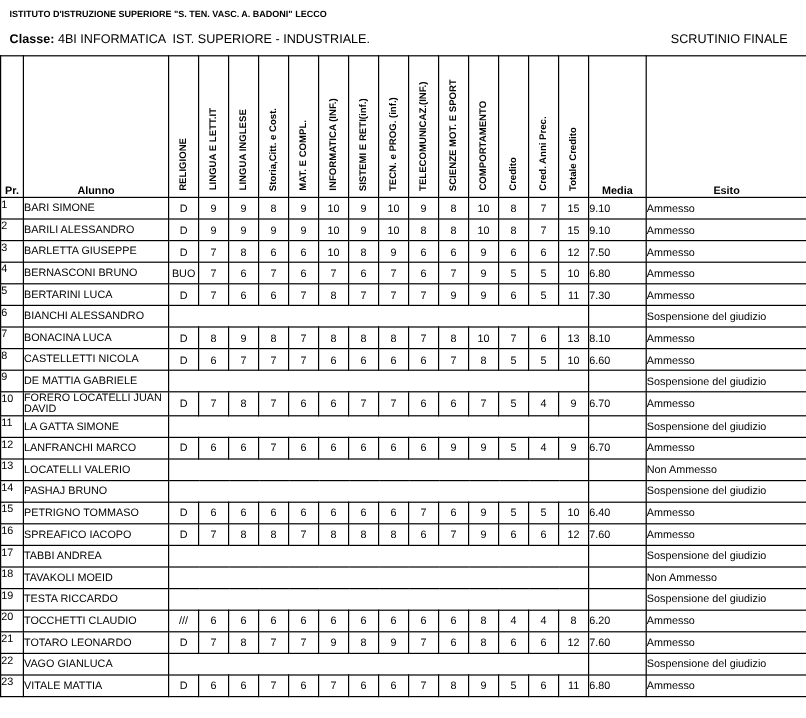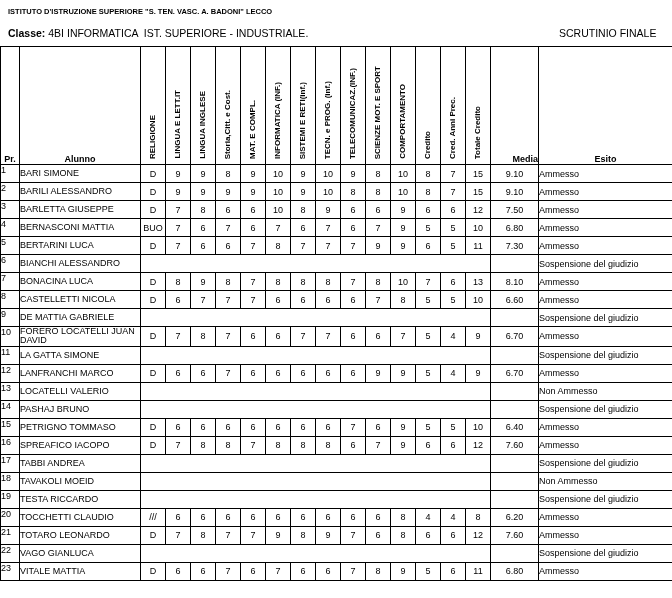--- a/index.html
+++ b/index.html
@@ -12,31 +12,31 @@
   .classe { left:8px; }
   .anno { left:388px; }
   .scrutinio { left:559px; }
   .lbl { font-weight:bold; }
 
   table.marks { position:absolute; left:0px; top:46px; width:671px; border-collapse:collapse; table-layout:fixed; }
   table.marks th, table.marks td { border:1px solid #000; padding:0; font-size:9px; overflow:hidden; }
 
   th.hcell { height:118px; vertical-align:bottom; font-weight:bold; }
   th.h-pr, th.h-alunno, th.h-esito { text-align:center; padding-left:3px; padding-bottom:2px; font-size:9.5px; }
-  th.h-media { text-align:right; padding-bottom:2px; font-size:9.5px; }
+  th.h-media { text-align:center; padding-bottom:2px; font-size:9.5px; }
   th.rot { text-align:center; }
   .vtext { display:inline-block; writing-mode:vertical-rl; transform:rotate(180deg);
            white-space:nowrap; line-height:1.15; font-size:8px; font-weight:bold;
            max-height:113px; overflow:hidden; margin-bottom:3px; }
 
   td { height:18px; }
   td.c-pr { vertical-align:top; text-align:left; padding-left:2px; font-size:9px; }
   td.c-al { text-align:left; padding-left:3px; font-size:9px; line-height:1.05; }
   td.c-g  { text-align:center; }
-  td.c-md { text-align:center; font-size:9.5px; }
+  td.c-md { text-align:left; font-size:9.5px; }
   td.c-es { text-align:left; padding-left:3px; font-size:9.5px; }
 </style>
 </head>
 <body>
 
 <div class="page">
 
   <div class="school-name">ISTITUTO D'ISTRUZIONE SUPERIORE "S. TEN. VASC. A. BADONI" LECCO</div>
 
   <div class="meta-line classe"><span class="lbl">Classe:</span><span> </span><span>4BI INFORMATICA  IST. SUPERIORE - INDUSTRIALE.</span></div>
@@ -143,21 +143,21 @@
           <td class="c-g">6</td>
           <td class="c-g">9</td>
           <td class="c-g">6</td>
           <td class="c-g">6</td>
           <td class="c-g">12</td>
           <td class="c-md">7.50</td>
           <td class="c-es">Ammesso</td>
         </tr>
         <tr>
           <td class="c-pr">4</td>
-          <td class="c-al">BERNASCONI MATTIA</td>
+          <td class="c-al">BERNASCONI BRUNO</td>
           <td class="c-g">BUO</td>
           <td class="c-g">7</td>
           <td class="c-g">6</td>
           <td class="c-g">7</td>
           <td class="c-g">6</td>
           <td class="c-g">7</td>
           <td class="c-g">6</td>
           <td class="c-g">7</td>
           <td class="c-g">6</td>
           <td class="c-g">7</td>

